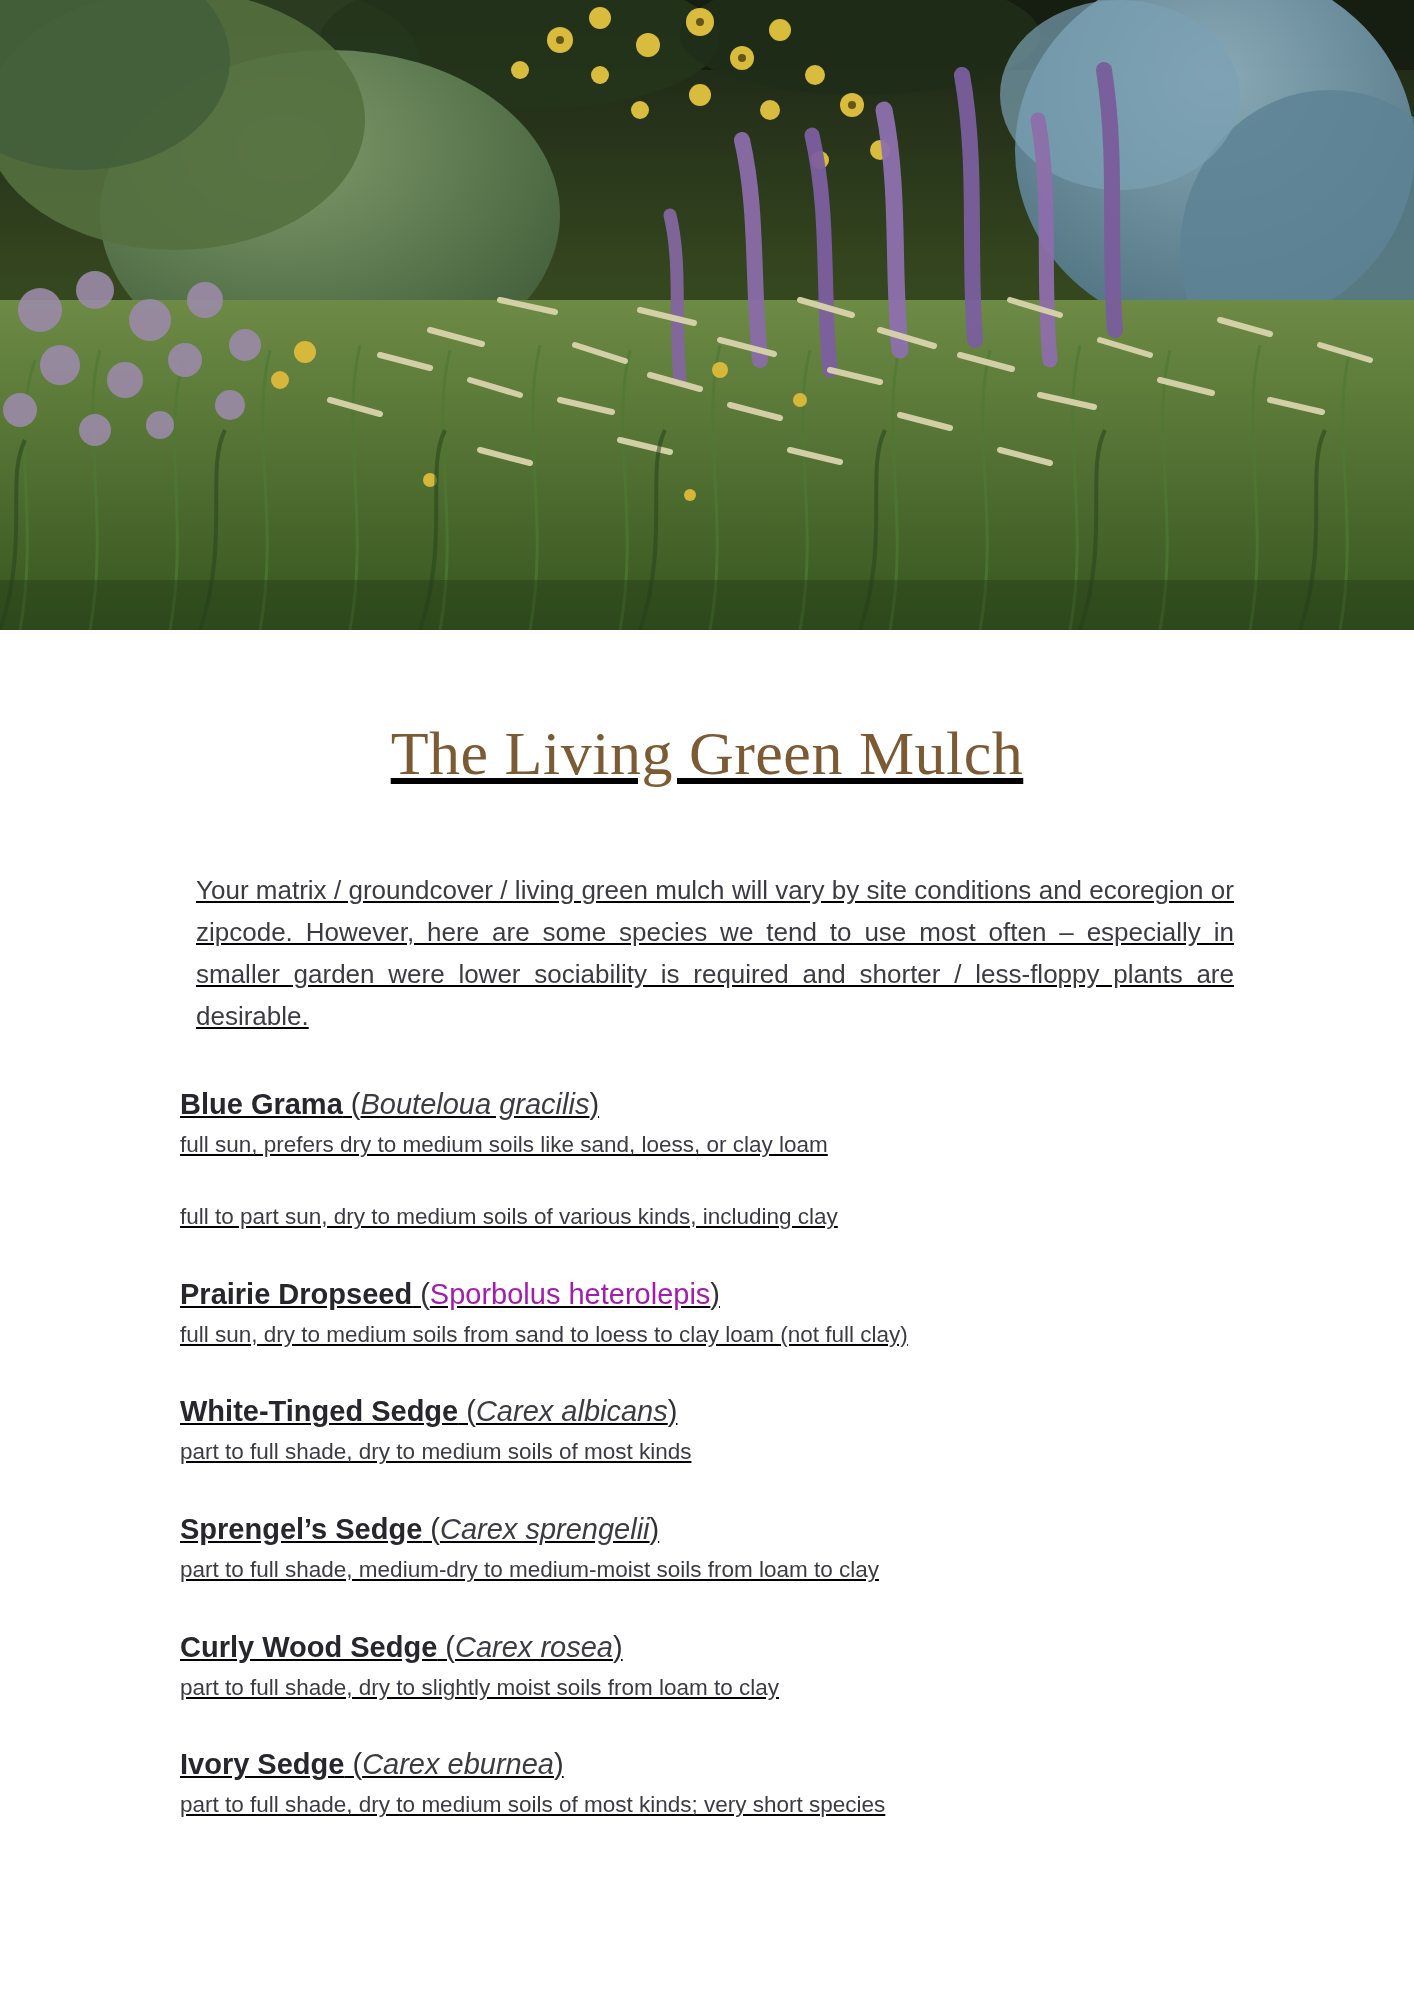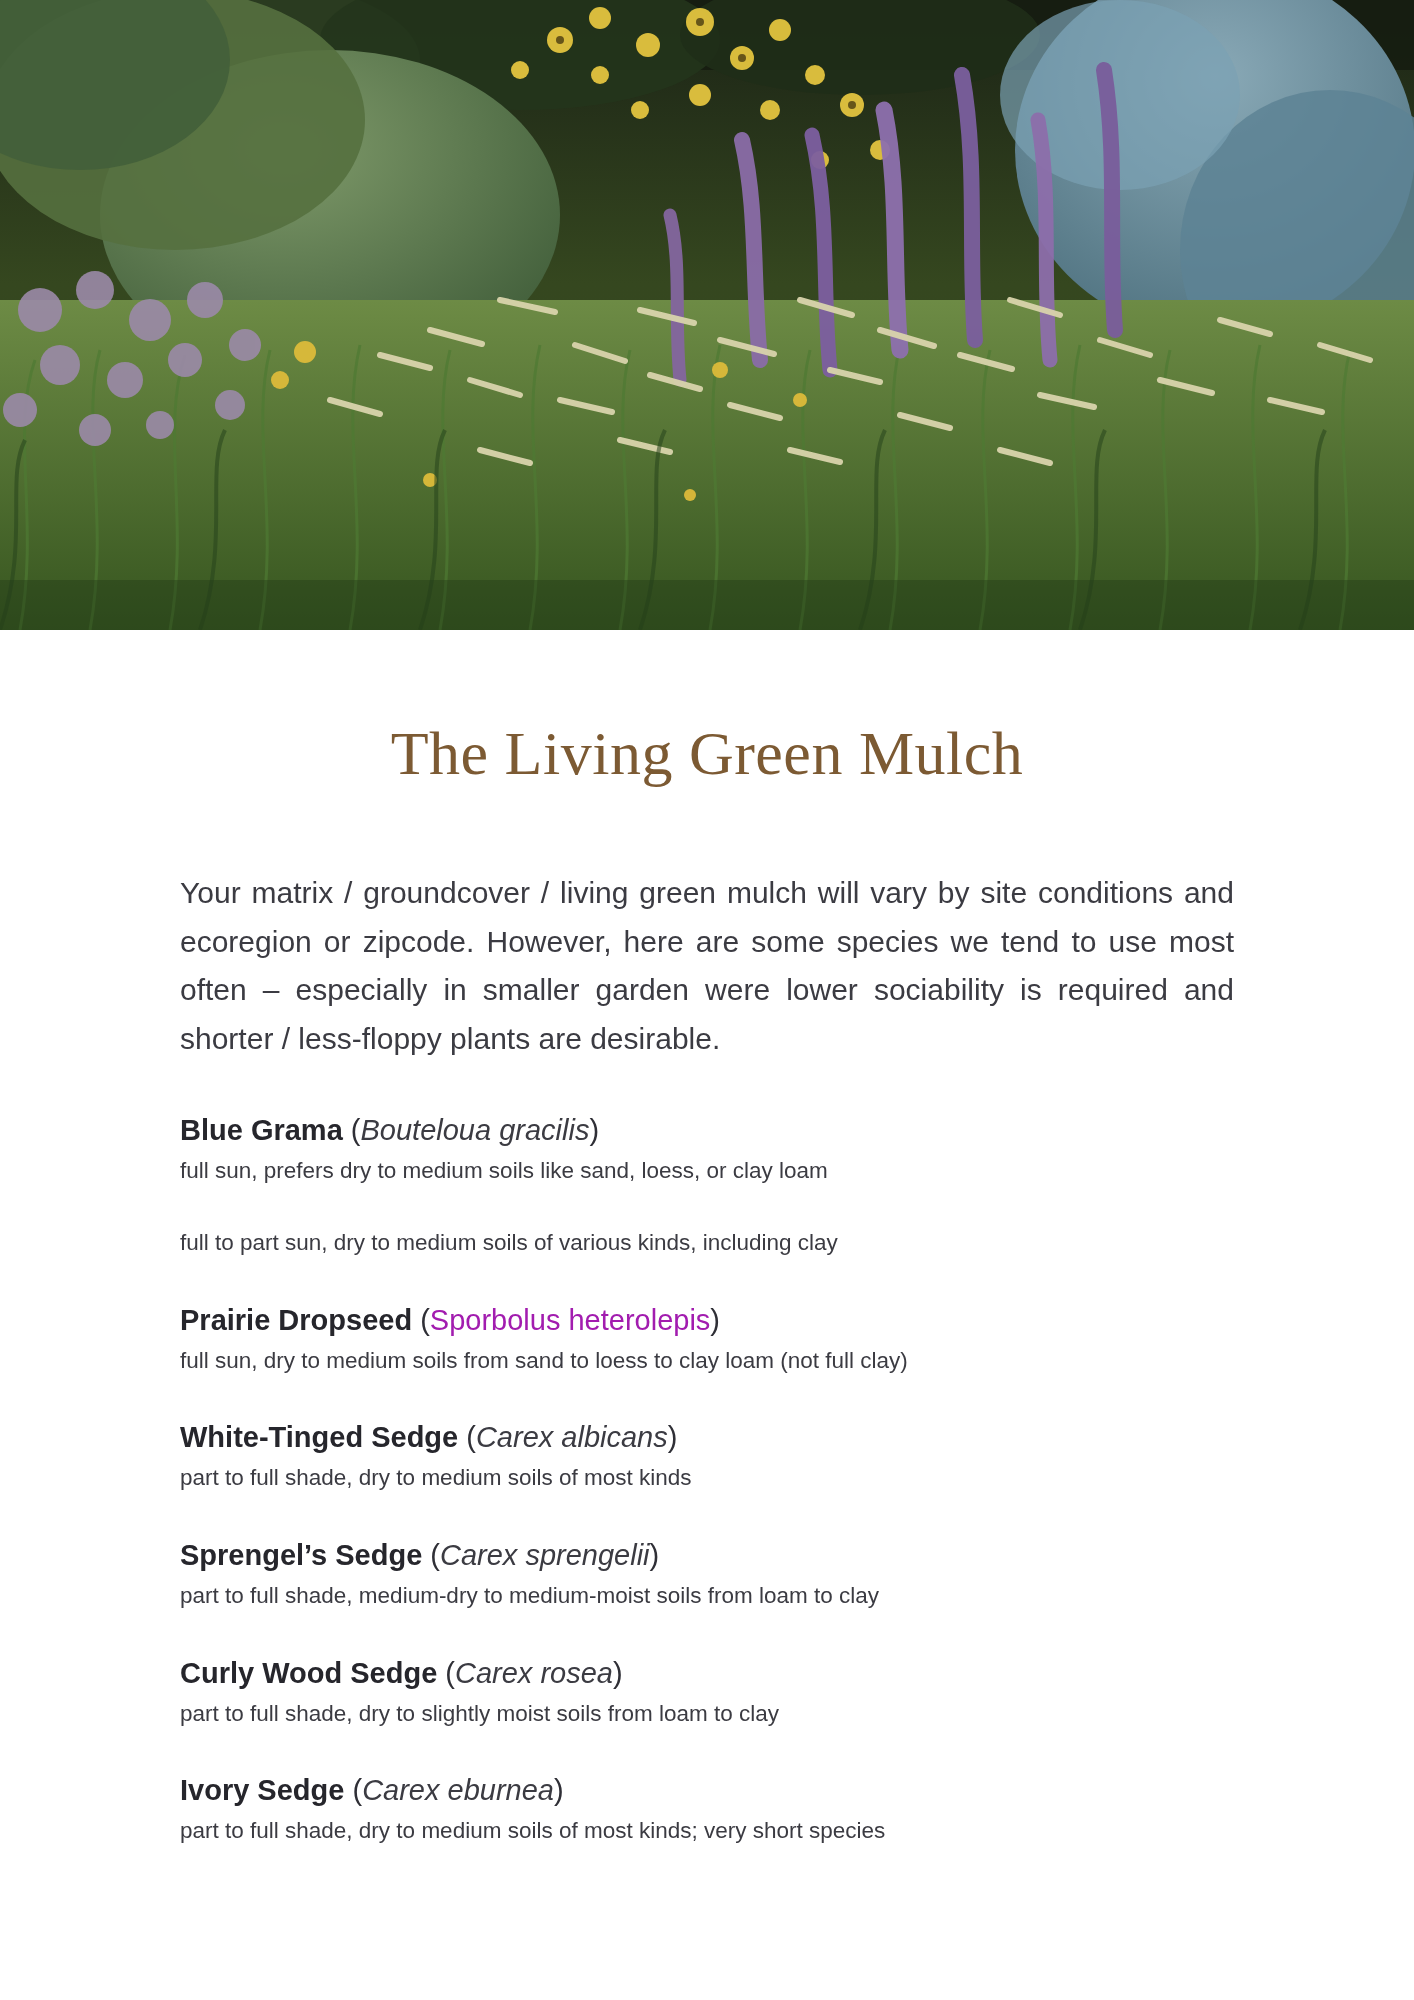--- a/index.html
+++ b/index.html
@@ -32,35 +32,36 @@
   .hero svg {
     display: block;
     width: 1414px;
     height: 630px;
   }
 
   
   .content {
     padding: 0 180px;
     box-sizing: border-box;
+    text-decoration: underline;
   }
 
   .title {
     font-family: "Liberation Serif", serif;
     font-size: 62px;
     font-weight: 400;
     color: #7c5a33;
     text-align: center;
     margin: 88px 0 0 0;
     letter-spacing: 0.5px;
   }
 
   .intro {
-    margin: 80px 0 0 0;
-    font-size: 30px;
+    margin: 80px 0 0 16px;
+    font-size: 26px;
     line-height: 1.62;
     color: #3b3b42;
     text-align: justify;
     text-justify: inter-word;
   }
 
   .species-list {
     margin-top: 46px;
   }
   .species {

